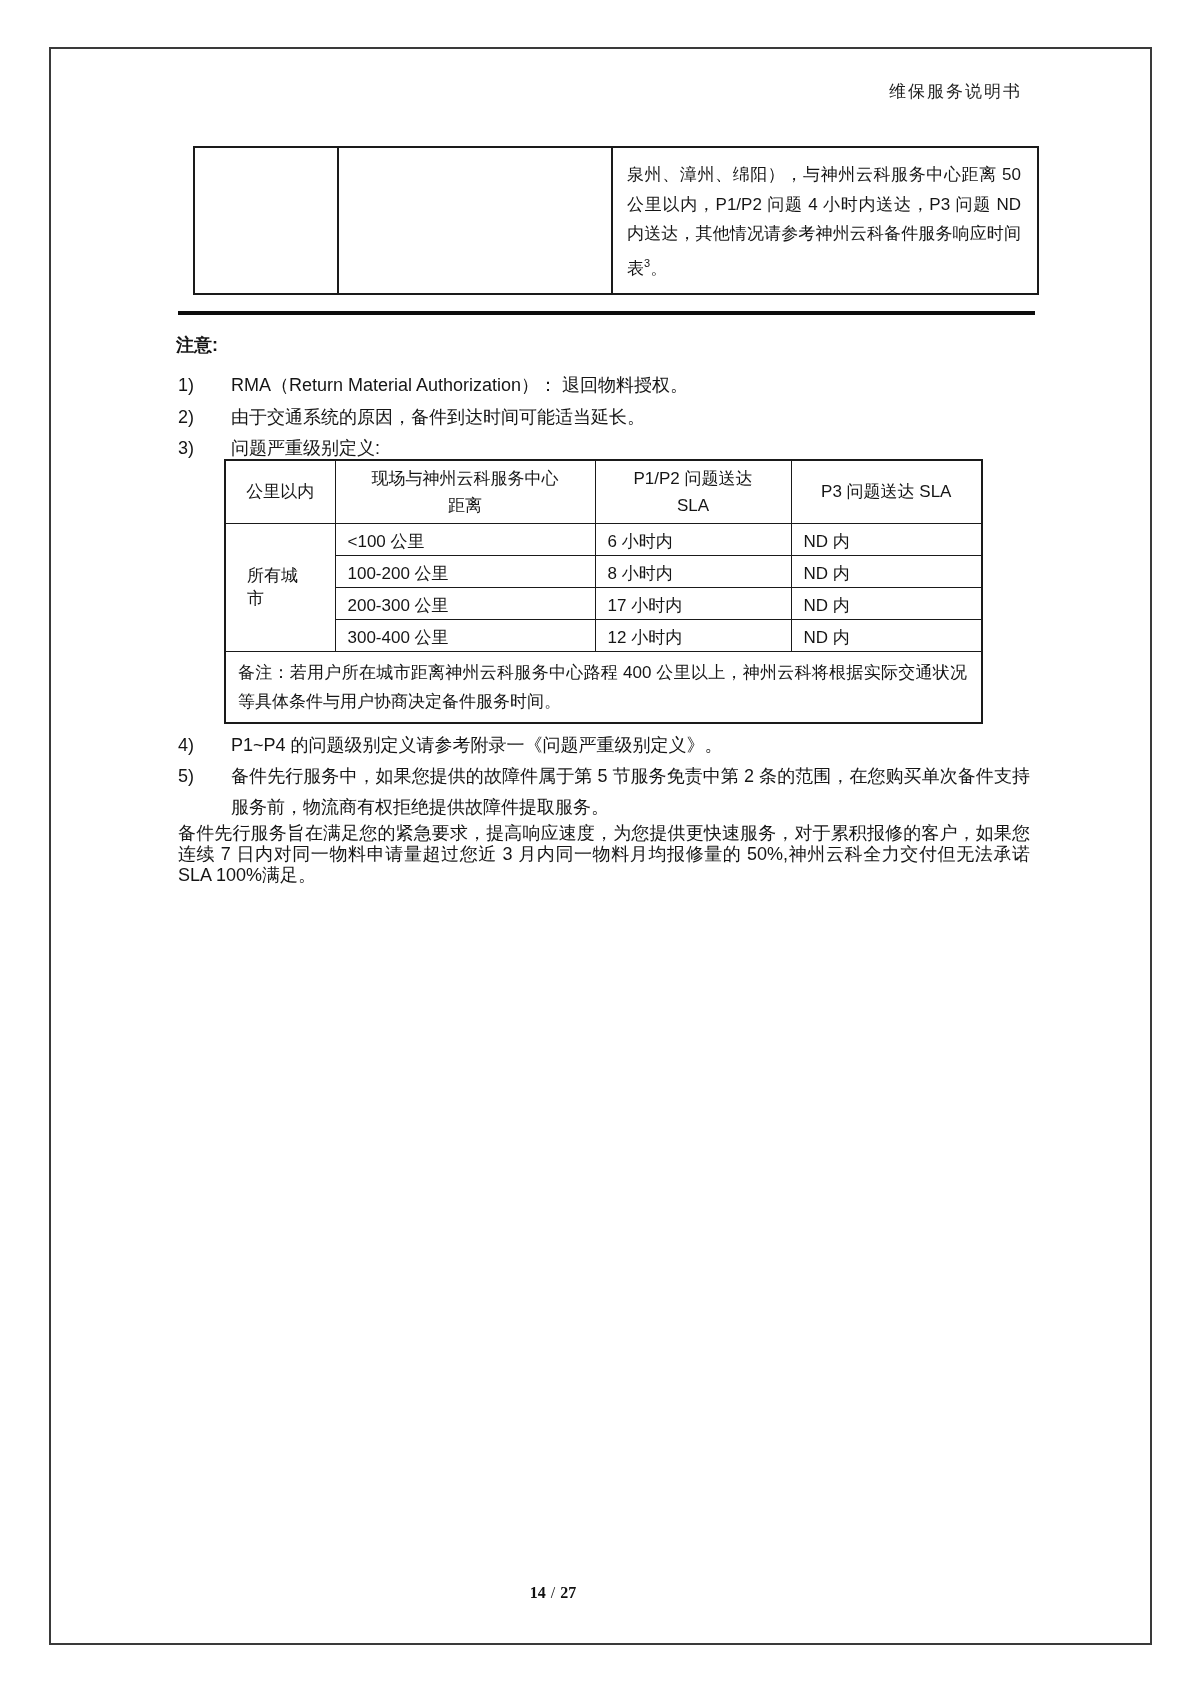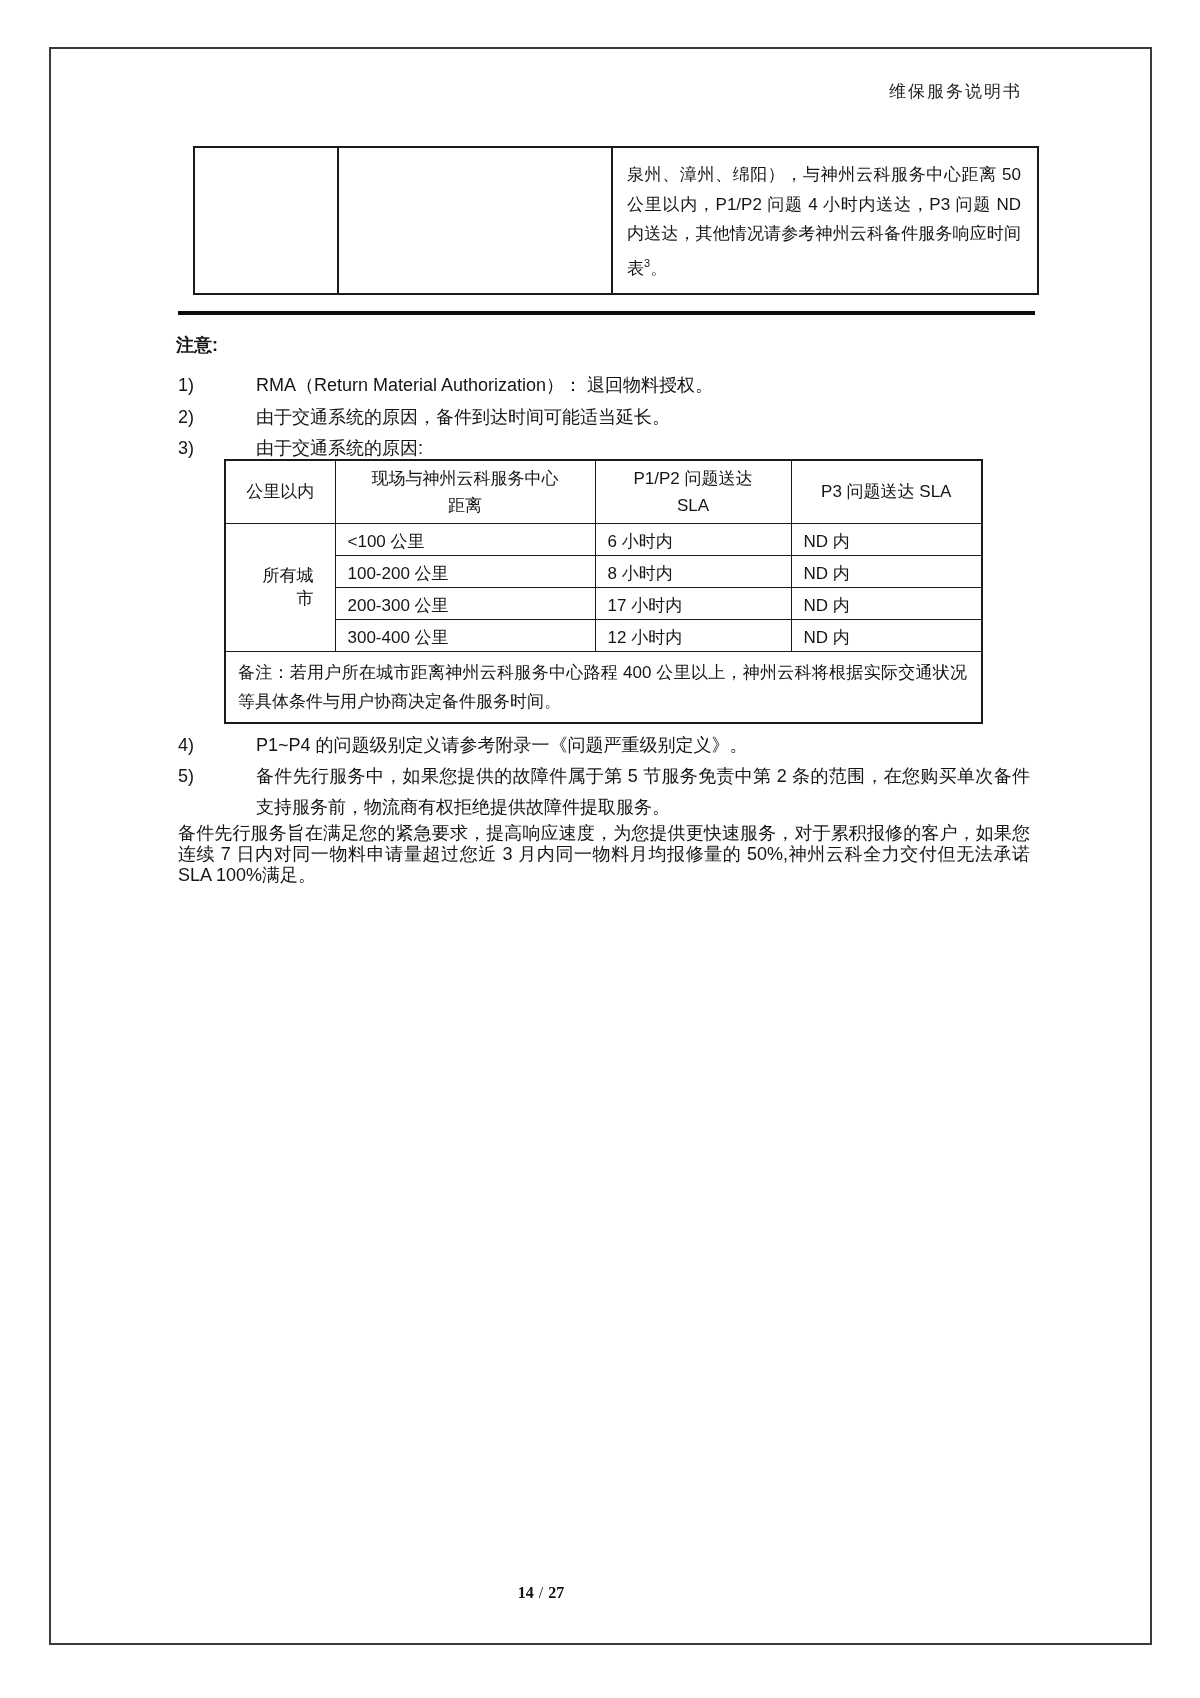--- a/index.html
+++ b/index.html
@@ -40,46 +40,46 @@
     width: 857px; height: 4px; background: #0d0d0d;
   }
 
   .notes-label {
     position: absolute; left: 176px; top: 333px;
     font-size: 18px; font-weight: bold;
   }
 
   .note-item { position: absolute; left: 178px; width: 852px; font-size: 18px; line-height: 31px; }
   .note-item .num { position: absolute; left: 0; top: 0; }
-  .note-item .ntext { margin-left: 78px; text-align: justify; }
+  .note-item .ntext { margin-left: 53px; text-align: justify; }
 
   
   .t2 {
     position: absolute; left: 224px; top: 459px;
     width: 757px; table-layout: fixed;
     font-size: 17px;
   }
   .t2 td { border: 1.5px solid #1a1a1a; padding: 4px 0 0 12px; }
   .t2 { border: 2px solid #1a1a1a; }
   .t2 .hdr td { height: 63px; text-align: center; padding: 0 4px; line-height: 27px; vertical-align: middle; }
   .t2 .body td { height: 32px; }
-  .t2 .citycell { text-align: right; padding: 0 21px; vertical-align: middle; margin-top: 48px; }
+  .t2 .citycell { text-align: left; padding: 0 21px; vertical-align: middle; margin-top: 48px; }
   .t2 .foot td {
     height: 67px; padding: 6px 14px 6px 12px;
     line-height: 29px; text-align: justify; vertical-align: middle;
   }
 
   .closing-paragraph {
     position: absolute; left: 178px; top: 823px;
     width: 852px; font-size: 18px; line-height: 21px;
     text-align: justify;
   }
 
   .footer {
-    position: absolute; top: 1584px; left: 4px; width: 1074px;
+    position: absolute; top: 1584px; left: 16px; width: 1074px;
     text-align: center;
     font-family: "Liberation Serif", "DejaVu Serif", serif;
     font-size: 16px; color: #111;
   }
   .footer .b { font-weight: bold; }
   .footer .sep { font-weight: normal; margin: 0 5px; }
 </style>
 </head>
 <body>
 
@@ -109,21 +109,21 @@
 <div class="note-item" style="top:370px">
   <span class="num">1)</span>
   <div class="ntext">RMA（Return Material Authorization）： 退回物料授权。</div>
 </div>
 <div class="note-item" style="top:402px">
   <span class="num">2)</span>
   <div class="ntext">由于交通系统的原因，备件到达时间可能适当延长。</div>
 </div>
 <div class="note-item" style="top:433px">
   <span class="num">3)</span>
-  <div class="ntext">由于交通系统的原因:</div>
+  <div class="ntext">问题严重级别定义:</div>
 </div>
 
 <table class="t2">
   <colgroup>
       <col style="width:110px">
       <col style="width:260px">
       <col style="width:196px">
       <col style="width:191px">
     </colgroup>
   <tbody>

